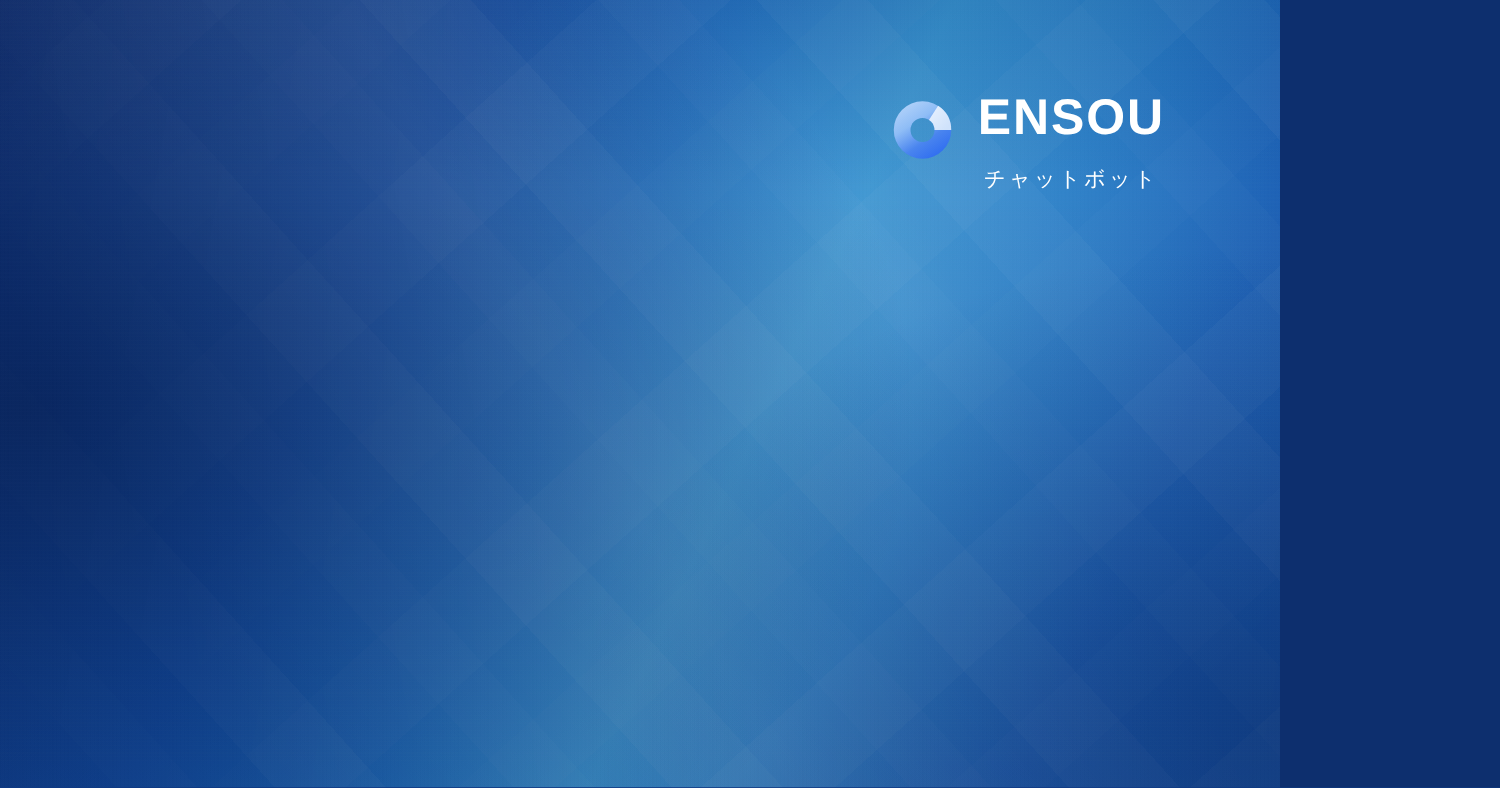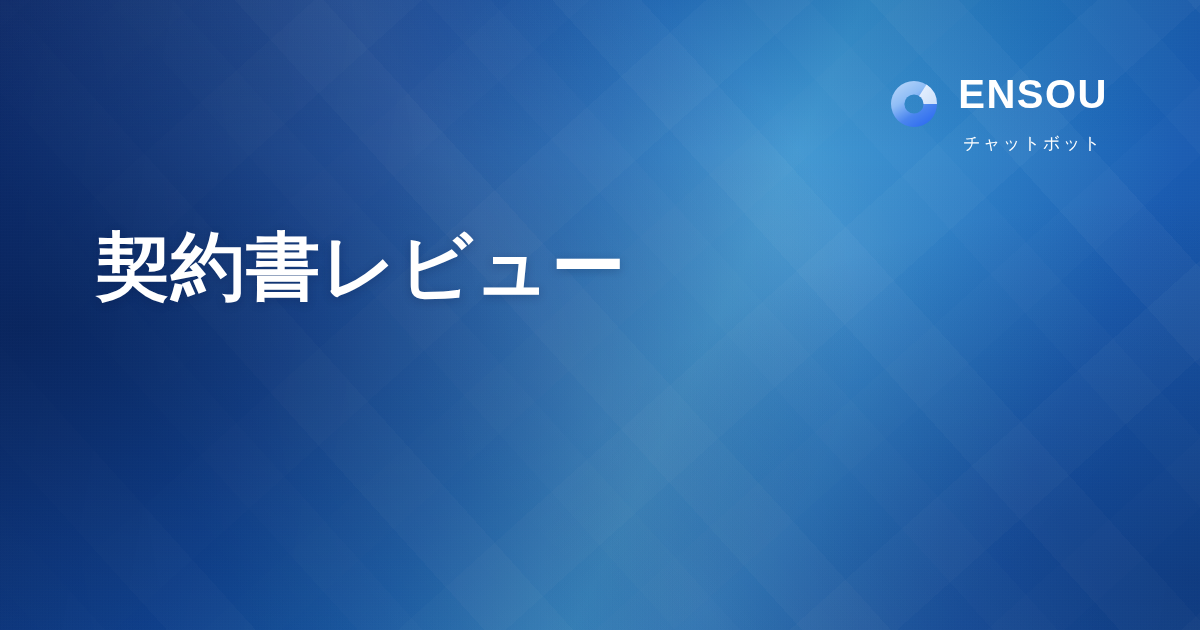--- a/index.html
+++ b/index.html
@@ -3,21 +3,21 @@
 <meta charset="utf-8">
 <style>
   html, body {
     margin: 0;
     padding: 0;
     background: #0d2f6e;
   }
 
   .card {
     position: relative;
-    width: 1200px;
+    width: 1024px;
     height: 630px;
     overflow: hidden;
     font-family: "Liberation Sans", "DejaVu Sans", sans-serif;
     background: #134a9e;
     isolation: isolate;
   }
 
   
 
   .bg-base {
@@ -246,17 +246,16 @@
       </svg>
 
       <div class="brand-text">
         <div class="brand-name">ENSOU</div>
         <div class="brand-sub">チャットボット</div>
       </div>
 
     </div>
 
     <div class="headline">
-      <h1 class="headline-title">契約書レビュー</h1>
     </div>
 
   </div>
 </div>
 
 </body></html>

